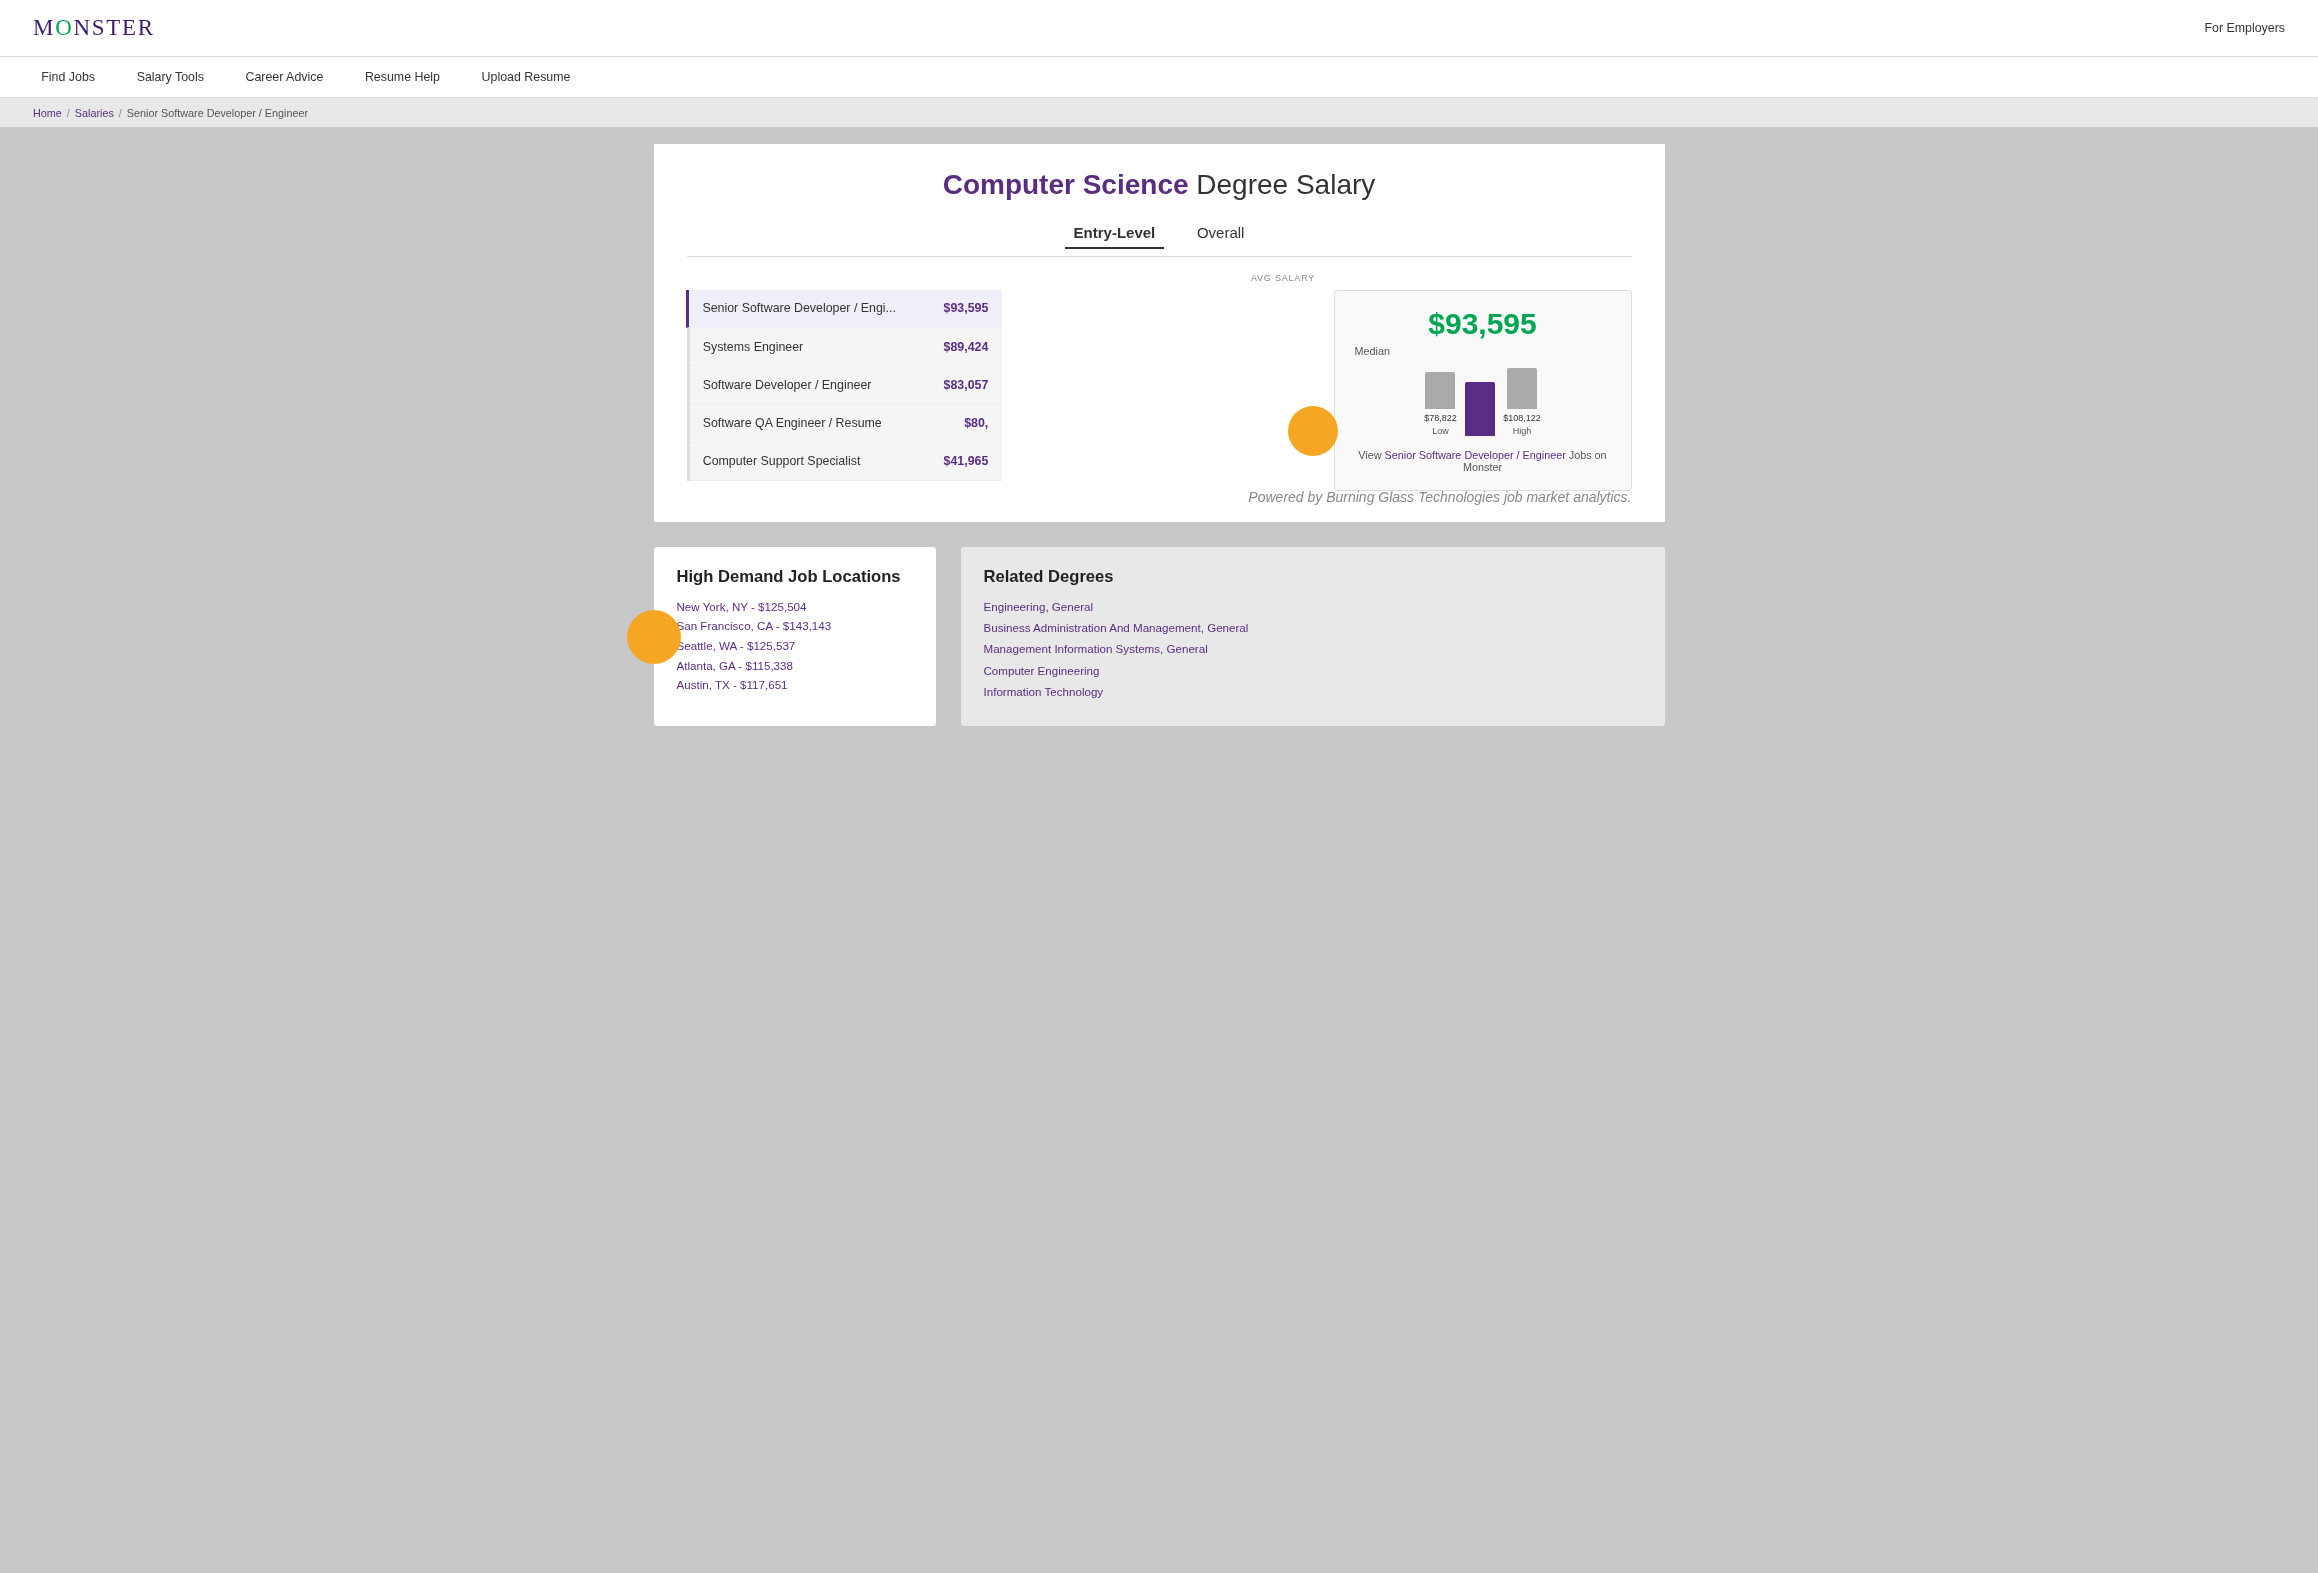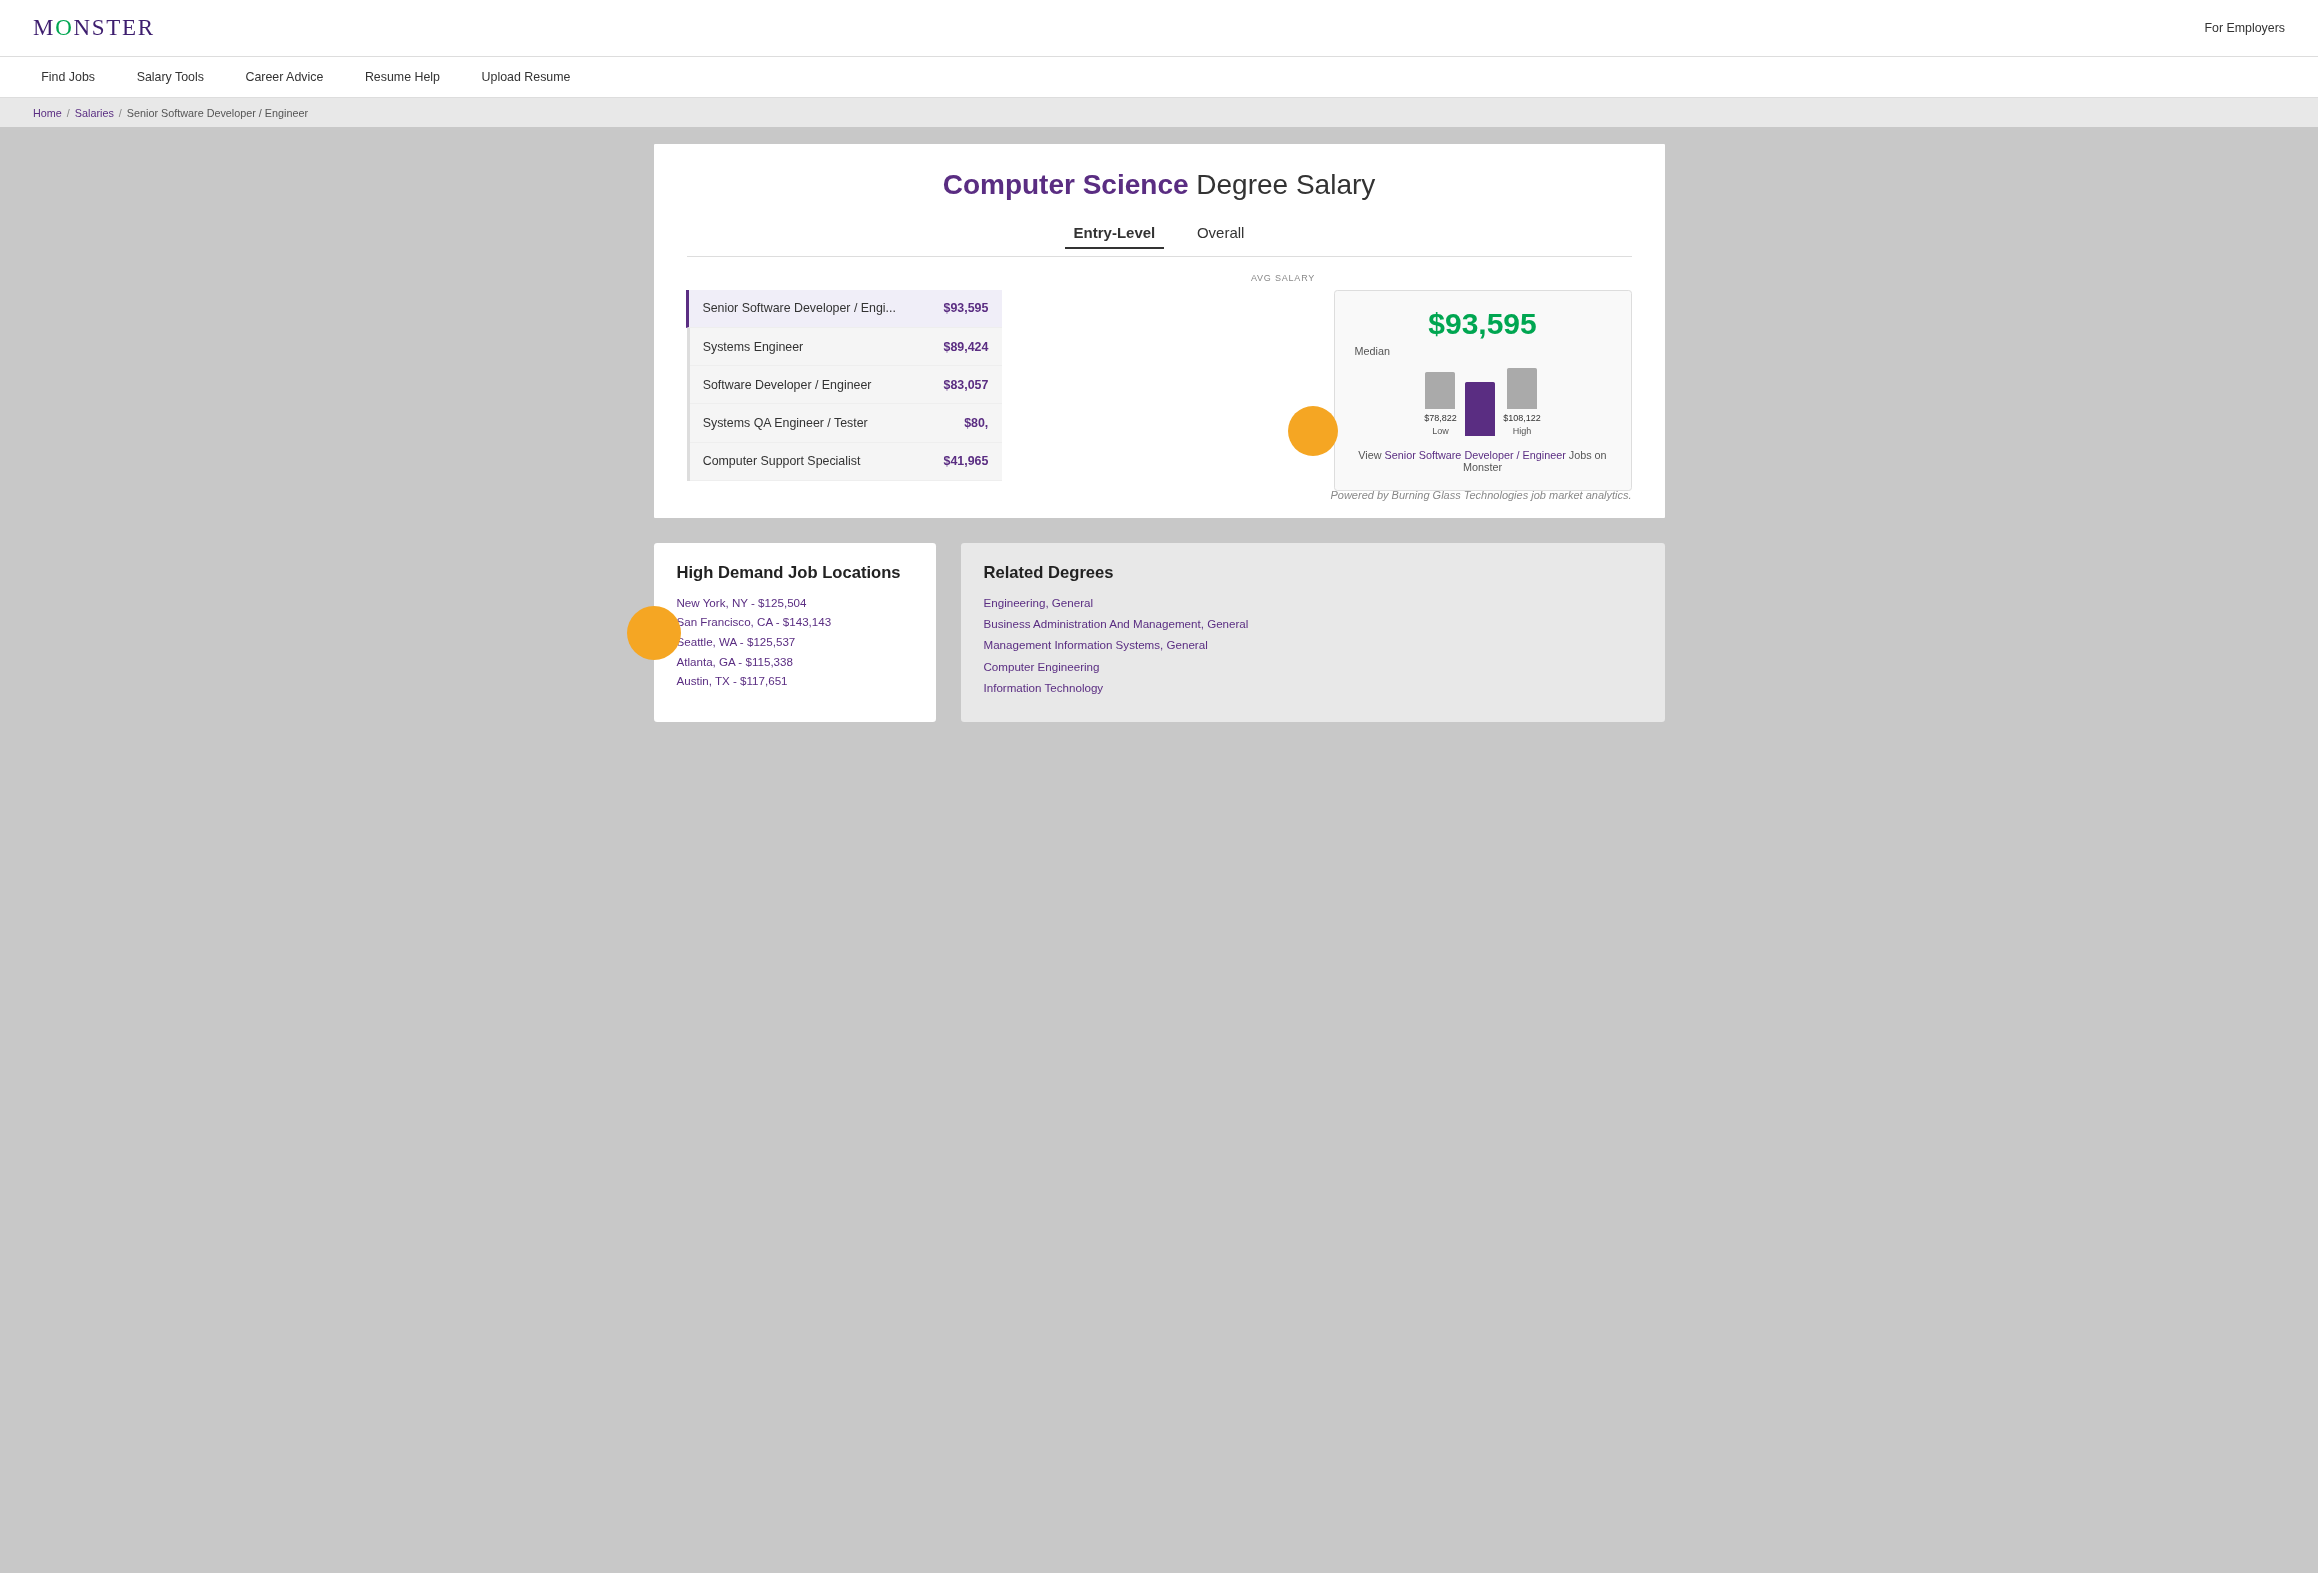--- a/index.html
+++ b/index.html
@@ -214,21 +214,21 @@
       font-size: 10.8px;
       color: #555;
       margin-top: 13.2px;
     }
     .popup-view-jobs a {
       color: #5a2d82;
       text-decoration: none;
     }
     .powered-by {
       text-align: right;
-      font-size: 11px;
+      font-size: 14px;
       color: #888;
       margin-top: 8.3px;
       font-style: italic;
     }
 
     
     .balloon {
       width: 50px;
       height: 50px;
       background: #f5a623;
@@ -344,21 +344,21 @@
         </div>
         <div class="salary-row">
           <span class="job-name">Systems Engineer</span>
           <span class="salary-val">$89,424</span>
         </div>
         <div class="salary-row">
           <span class="job-name">Software Developer / Engineer</span>
           <span class="salary-val">$83,057</span>
         </div>
         <div class="salary-row">
-          <span class="job-name">Systems QA Engineer / Tester</span>
+          <span class="job-name">Software QA Engineer / Resume</span>
           <span class="salary-val">$80,</span>
         </div>
         <div class="salary-row">
           <span class="job-name">Computer Support Specialist</span>
           <span class="salary-val">$41,965</span>
         </div>
       </div>
 
       <div class="balloon top-right"></div>
 

